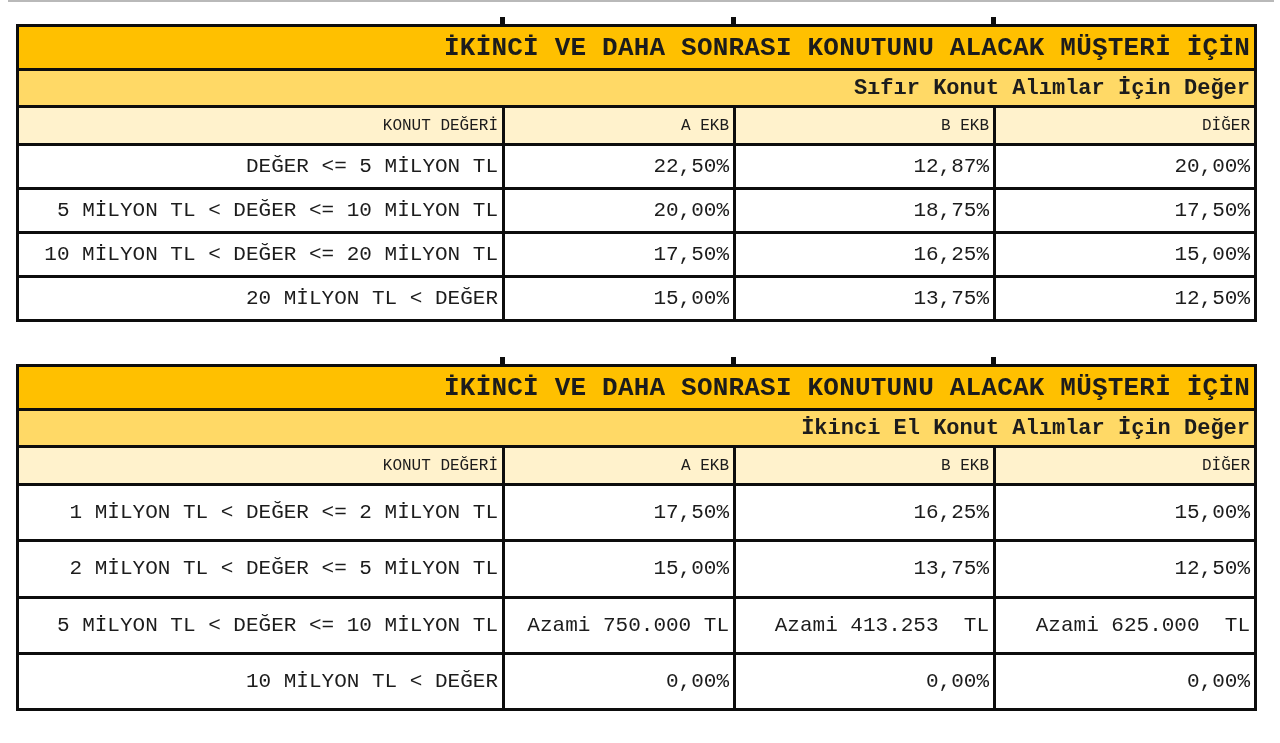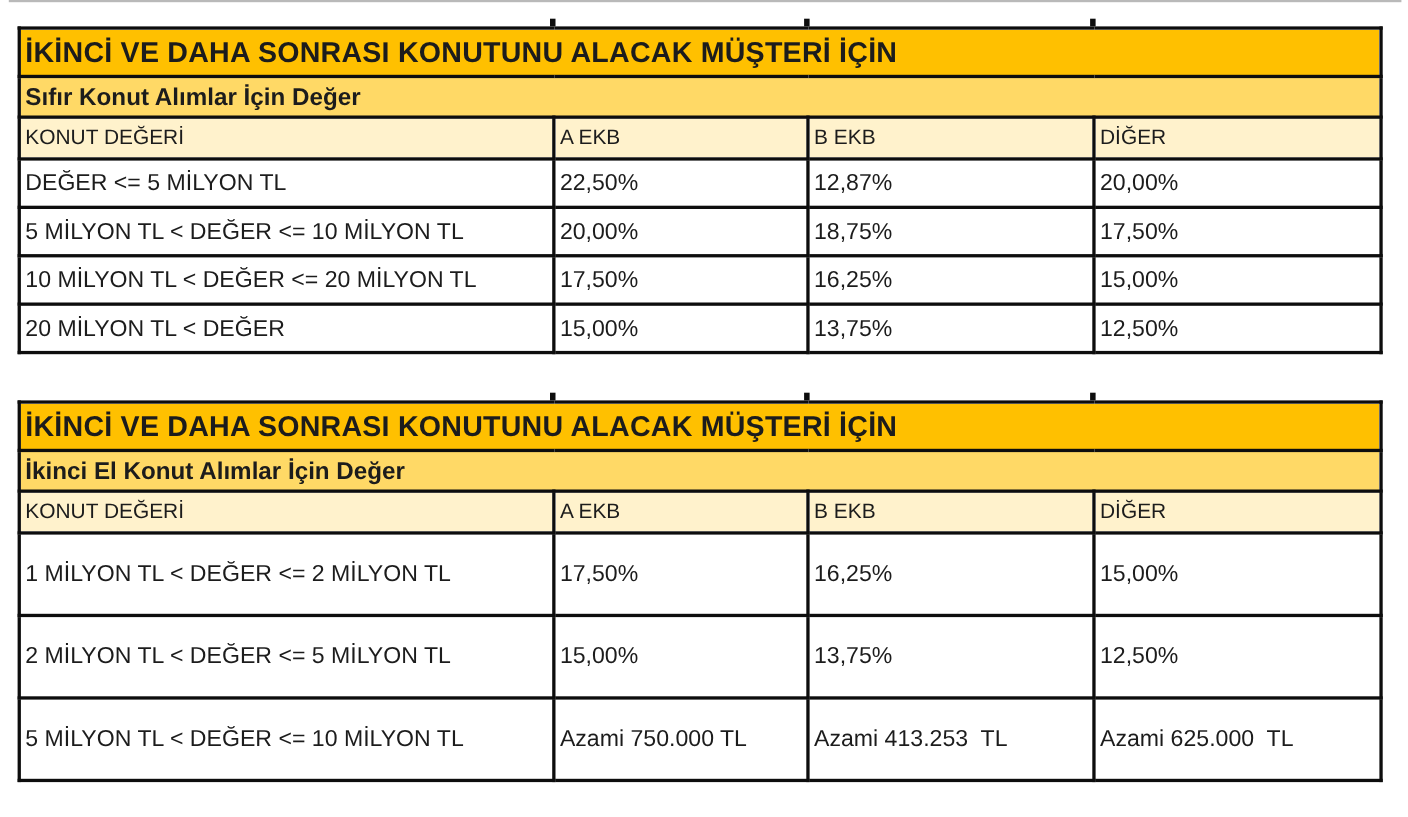--- a/index.html
+++ b/index.html
@@ -29,37 +29,38 @@
   .tick{
     position:absolute;width:5px;height:9px;background:var(--border);
   }
   table.rate-table{
     position:absolute;left:16px;width:1238px;
     border-collapse:collapse;table-layout:fixed;
     background:var(--row-bg);
   }
   table.rate-table th, table.rate-table td{
     border:3px solid var(--border);
-    text-align:left;vertical-align:middle;
+    text-align:right;vertical-align:middle;
     padding:0 4px;overflow:hidden;
     white-space:pre;
+    font-family:Liberation Mono, monospace;
   }
   th.title-cell{
     background:var(--title-bg);
     font-size:26px;font-weight:bold;
     height:44px;letter-spacing:.2px;
   }
   th.subtitle-cell{
     background:var(--subtitle-bg);
     font-size:22px;font-weight:bold;
     height:37px;
   }
   tr.colhead th{
     background:var(--header-bg);
-    font-size:19px;font-weight:normal;
+    font-size:16px;font-weight:normal;
     height:38px;
   }
   tbody td{
     font-size:21px;font-weight:normal;
     height:38px;background:var(--row-bg);margin-top:12px;
   }
   #table-1{top:24px;height:298px;}
   #table-2{top:364px;height:347px;}
 </style>
 </head>
@@ -159,16 +160,22 @@
         <td>15,00%</td>
         <td>13,75%</td>
         <td>12,50%</td>
       </tr>
       <tr>
         <td>5 MİLYON TL &lt; DEĞER &lt;= 10 MİLYON TL</td>
         <td>Azami 750.000 TL</td>
         <td>Azami 413.253  TL</td>
         <td>Azami 625.000  TL</td>
       </tr>
+      <tr>
+        <td>10 MİLYON TL &lt; DEĞER</td>
+        <td>0,00%</td>
+        <td>0,00%</td>
+        <td>0,00%</td>
+      </tr>
     </tbody>
   </table>
 
 </div>
 
 </body></html>

